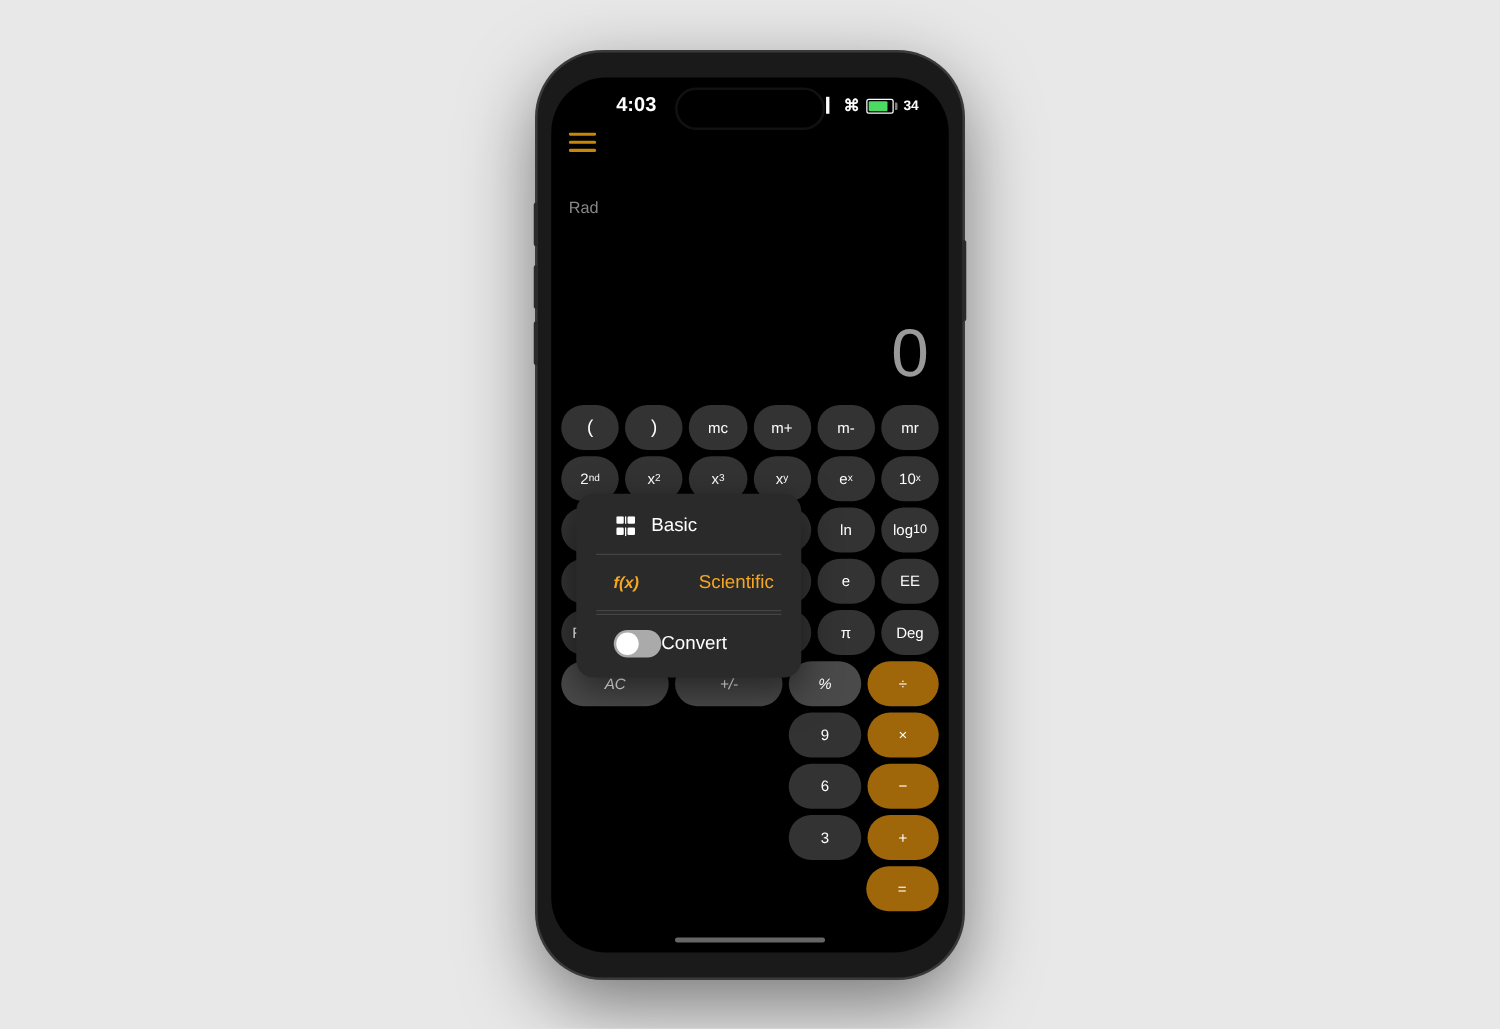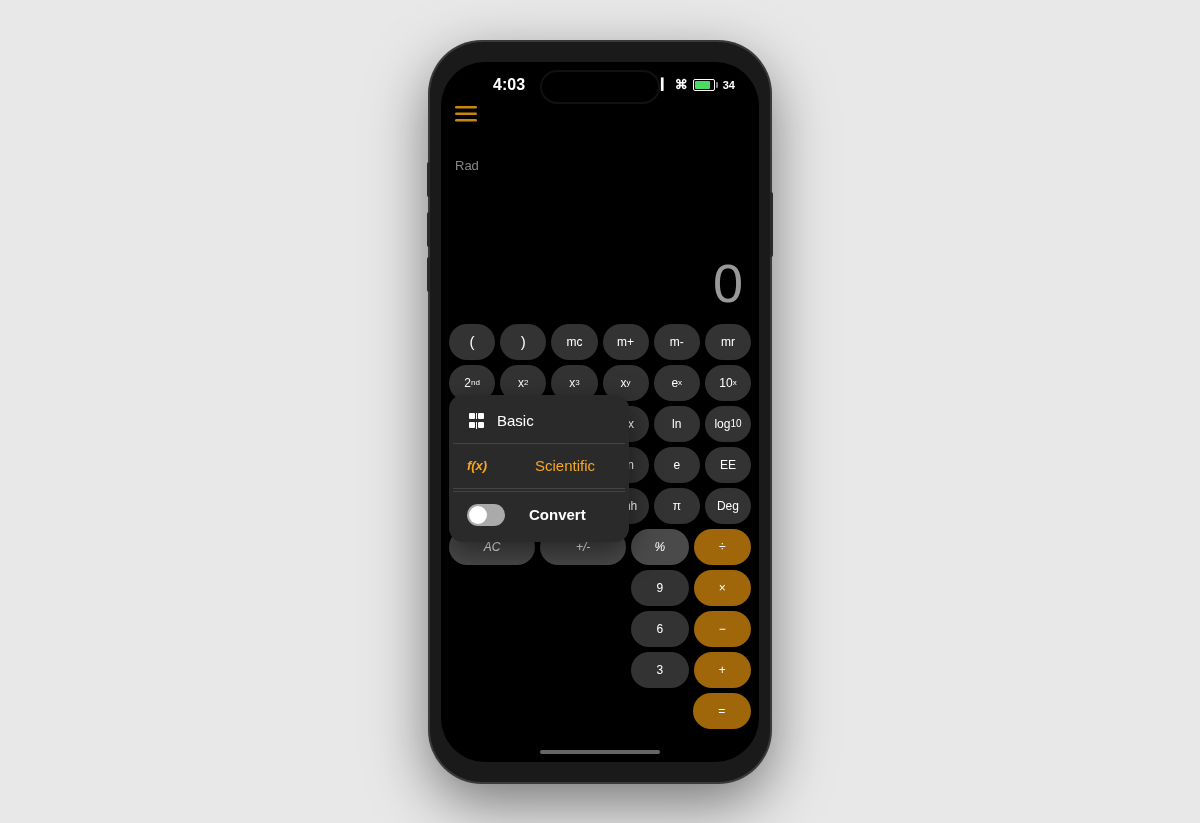--- a/index.html
+++ b/index.html
@@ -164,24 +164,24 @@
     .btn-dark { background: #333; color: #fff; }
     .btn-medium { background: #4a4a4a; color: #fff; font-style: italic; }
     .btn-orange { background: #a0670a; color: #fff; }
 
     sup { font-size: 8px; }
 
     
     .dropdown-menu {
       position: absolute;
       bottom: 200px;
-      left: 8px;
+      left: 20px;
       background: #2a2a2a;
       border-radius: 14px;
-      padding: 6px 4px;
+      padding: 6px 16px;
       width: 180px;
       z-index: 100;
       box-shadow: 0 10px 30px rgba(0,0,0,0.5);
     }
 
     .menu-item {
       display: flex;
       align-items: center;
       gap: 10px;
       padding: 10px 14px;
@@ -203,23 +203,22 @@
       height: 20px;
       display: flex;
       align-items: center;
       justify-content: center;
       font-size: 14px;
     }
 
     .convert-row {
       display: flex;
       align-items: center;
-      gap: 24px;
+      gap: 0;
       padding: 10px 14px;
-      font-weight: bold;
     }
 
     .toggle-switch {
       width: 38px;
       height: 22px;
       background: #aaa;
       border-radius: 11px;
       position: relative;
       cursor: pointer;
     }

